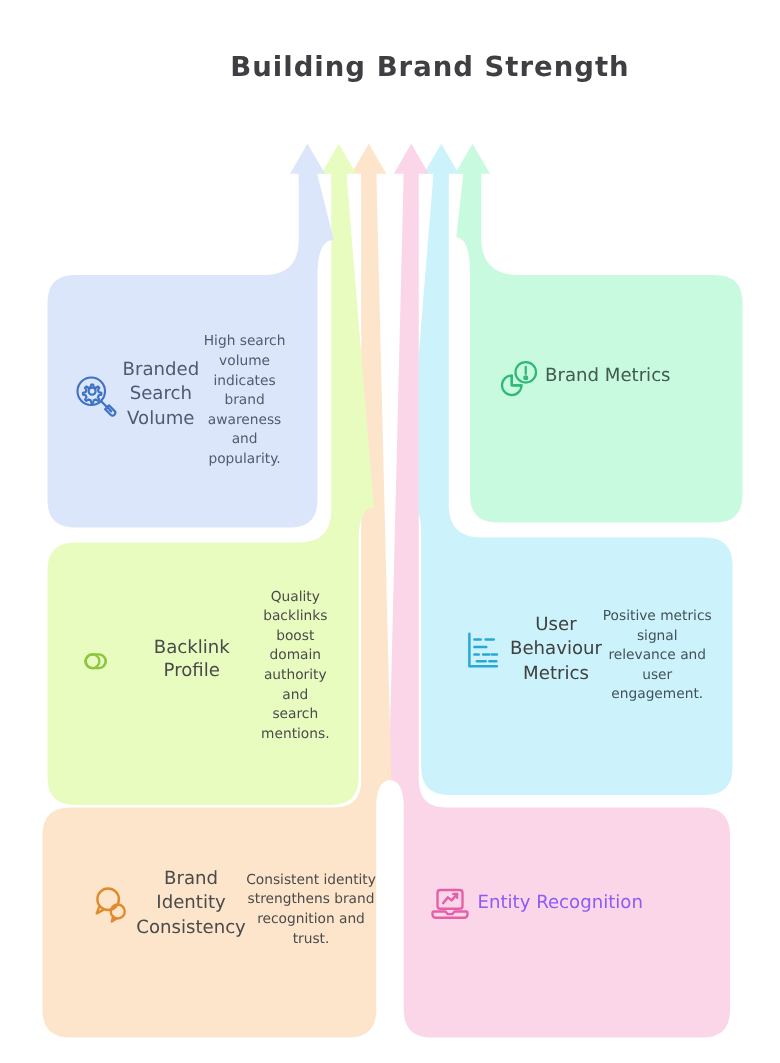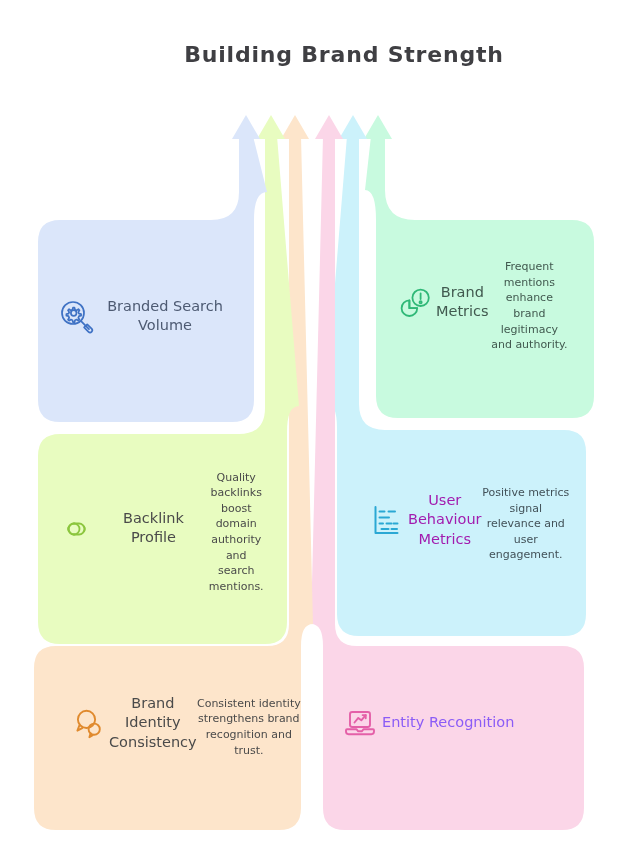--- a/index.html
+++ b/index.html
@@ -188,20 +188,21 @@
     <span class="card-icon">
       <svg width="44" height="44" viewBox="0 0 44 44" fill="none" stroke="#3f72c4" stroke-width="1.7" stroke-linecap="round" stroke-linejoin="round">
         <circle cx="19" cy="18" r="11"></circle>
         <path d="M27.3 26.4 L35 34.1"></path>
         <path d="M33.2 29.3 l4.4 4.4 a2.2 2.2 0 0 1 0 3.1 a2.2 2.2 0 0 1 -3.1 0 l-4.4 -4.4 z"></path>
         <path d="M19 12.6 l1.5 0 .5 2.1 1.6 .7 1.8 -1.2 1.1 1.1 -1.2 1.8 .7 1.6 2.1 .5 0 1.5 -2.1 .5 -.7 1.6 1.2 1.8 -1.1 1.1 -1.8 -1.2 -1.6 .7 -.5 2.1 -1.5 0 -.5 -2.1 -1.6 -.7 -1.8 1.2 -1.1 -1.1 1.2 -1.8 -.7 -1.6 -2.1 -.5 0 -1.5 2.1 -.5 .7 -1.6 -1.2 -1.8 1.1 -1.1 1.8 1.2 1.6 -.7 z"></path>
         <circle cx="19.7" cy="18" r="2.8"></circle>
       </svg>
     </span>
     <div class="card-title" style="color:#4d5a72">Branded Search Volume</div>
+    <div class="card-desc" style="color:#4d5a72">High search volume indicates brand awareness and popularity.</div>
   </div>
 
   <div class="card" id="card-backlink-profile">
     <span class="card-icon">
       <svg width="44" height="44" viewBox="0 0 44 44" fill="none" stroke="#8cc63e" stroke-width="1.8" stroke-linecap="round" stroke-linejoin="round">
         <path d="M20 16.5 a5.5 5.5 0 1 0 0 11 a5.5 5.5 0 1 0 0 -11 z"></path>
         <path d="M20 16.5 h5 a5.5 5.5 0 0 1 0 11 h-5"></path>
         <path d="M20 16.5 a5.5 5.5 0 0 0 0 11"></path>
         <path d="M15.5 19 a4.6 4.6 0 0 0 0 6"></path>
         <path d="M29.5 19 a4.6 4.6 0 0 1 0 6"></path>
@@ -228,38 +229,37 @@
     <span class="card-icon">
       <svg width="44" height="44" viewBox="0 0 44 44" fill="none" stroke="#2fb877" stroke-width="1.8" stroke-linecap="round" stroke-linejoin="round">
         <path d="M28.6 8.6 a8.2 8.2 0 1 1 -8.2 8.2 a8.2 8.2 0 0 1 8.2 -8.2 z"></path>
         <path d="M28.6 12.4 v5.6"></path>
         <circle cx="28.6" cy="21.2" r="1.1"></circle>
         <path d="M17.4 19.4 a7.8 7.8 0 1 0 7.8 7.8 h-7.8 z"></path>
         <path d="M17.4 19.4 v7.8 h7.8"></path>
       </svg>
     </span>
     <div class="card-title" style="color:#41594f">Brand Metrics</div>
-    <div class="card-desc" style="color:#41594f">Frequent mentions enhance brand legitimacy and authority.</div>
   </div>
 
   <div class="card" id="card-user-behaviour-metrics">
     <span class="card-icon">
       <svg width="44" height="44" viewBox="0 0 44 44" fill="none" stroke="#2aa8d4" stroke-width="2" stroke-linecap="round" stroke-linejoin="round">
         <path d="M11.5 8 v26 h22"></path>
         <path d="M15.5 12.5 h5"></path>
         <path d="M24.5 12.5 h6.5"></path>
         <path d="M15.5 18.5 h9.5"></path>
         <path d="M15.5 24.5 h3.5"></path>
         <path d="M22.5 24.5 h5"></path>
         <path d="M29.5 24.5 h4"></path>
         <path d="M17.5 30 h7"></path>
         <path d="M27.5 30 h5.5"></path>
       </svg>
     </span>
-    <div class="card-title" style="color:#a21caf">User Behaviour Metrics</div>
+    <div class="card-title" style="color:#404040">User Behaviour Metrics</div>
     <div class="card-desc" style="color:#425158">Positive metrics signal relevance and user engagement.</div>
   </div>
 
   <div class="card" id="card-entity-recognition">
     <span class="card-icon">
       <svg width="44" height="44" viewBox="0 0 44 44" fill="none" stroke="#e460a8" stroke-width="1.9" stroke-linecap="round" stroke-linejoin="round">
         <rect x="12" y="10" width="20" height="15" rx="2.2"></rect>
         <path d="M16.5 20.5 l3.8 -4.6 3 2.4 4.4 -5.2"></path>
         <path d="M24.6 13.1 h3.1 v3.1"></path>
         <path d="M9 27.2 h9.4 l1.8 2.1 h3.6 l1.8 -2.1 h9.4 a1 1 0 0 1 1 1 v1.4 a2.6 2.6 0 0 1 -2.6 2.6 h-22.8 a2.6 2.6 0 0 1 -2.6 -2.6 v-1.4 a1 1 0 0 1 1 -1 z"></path>

